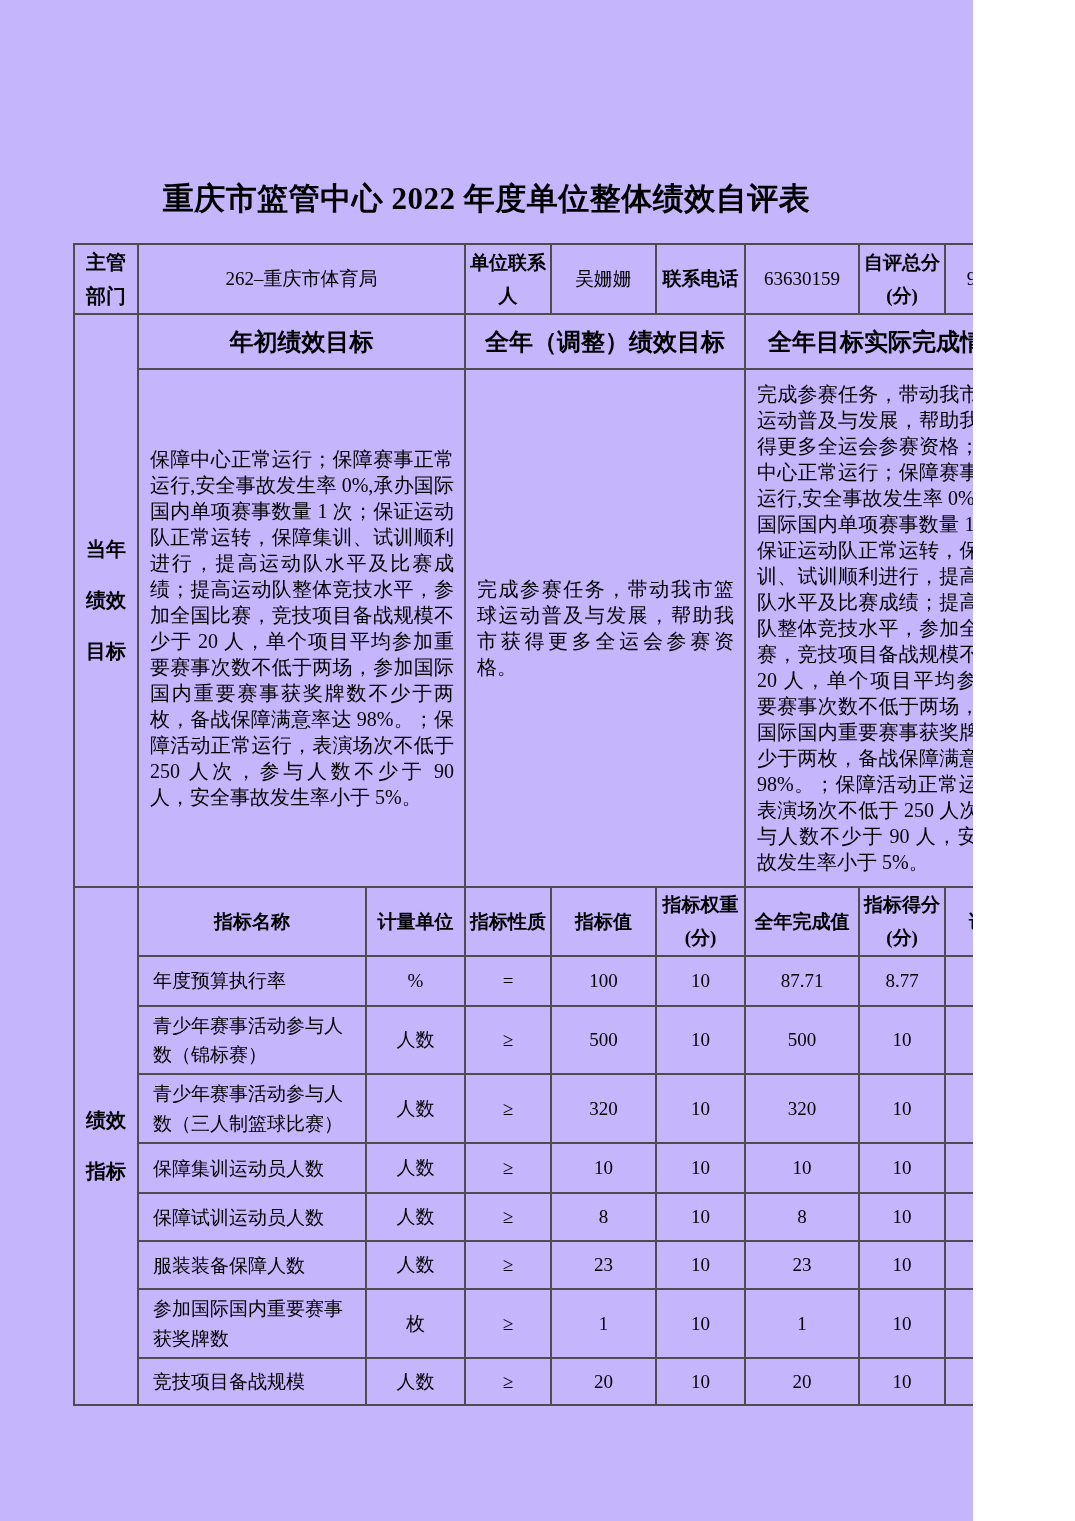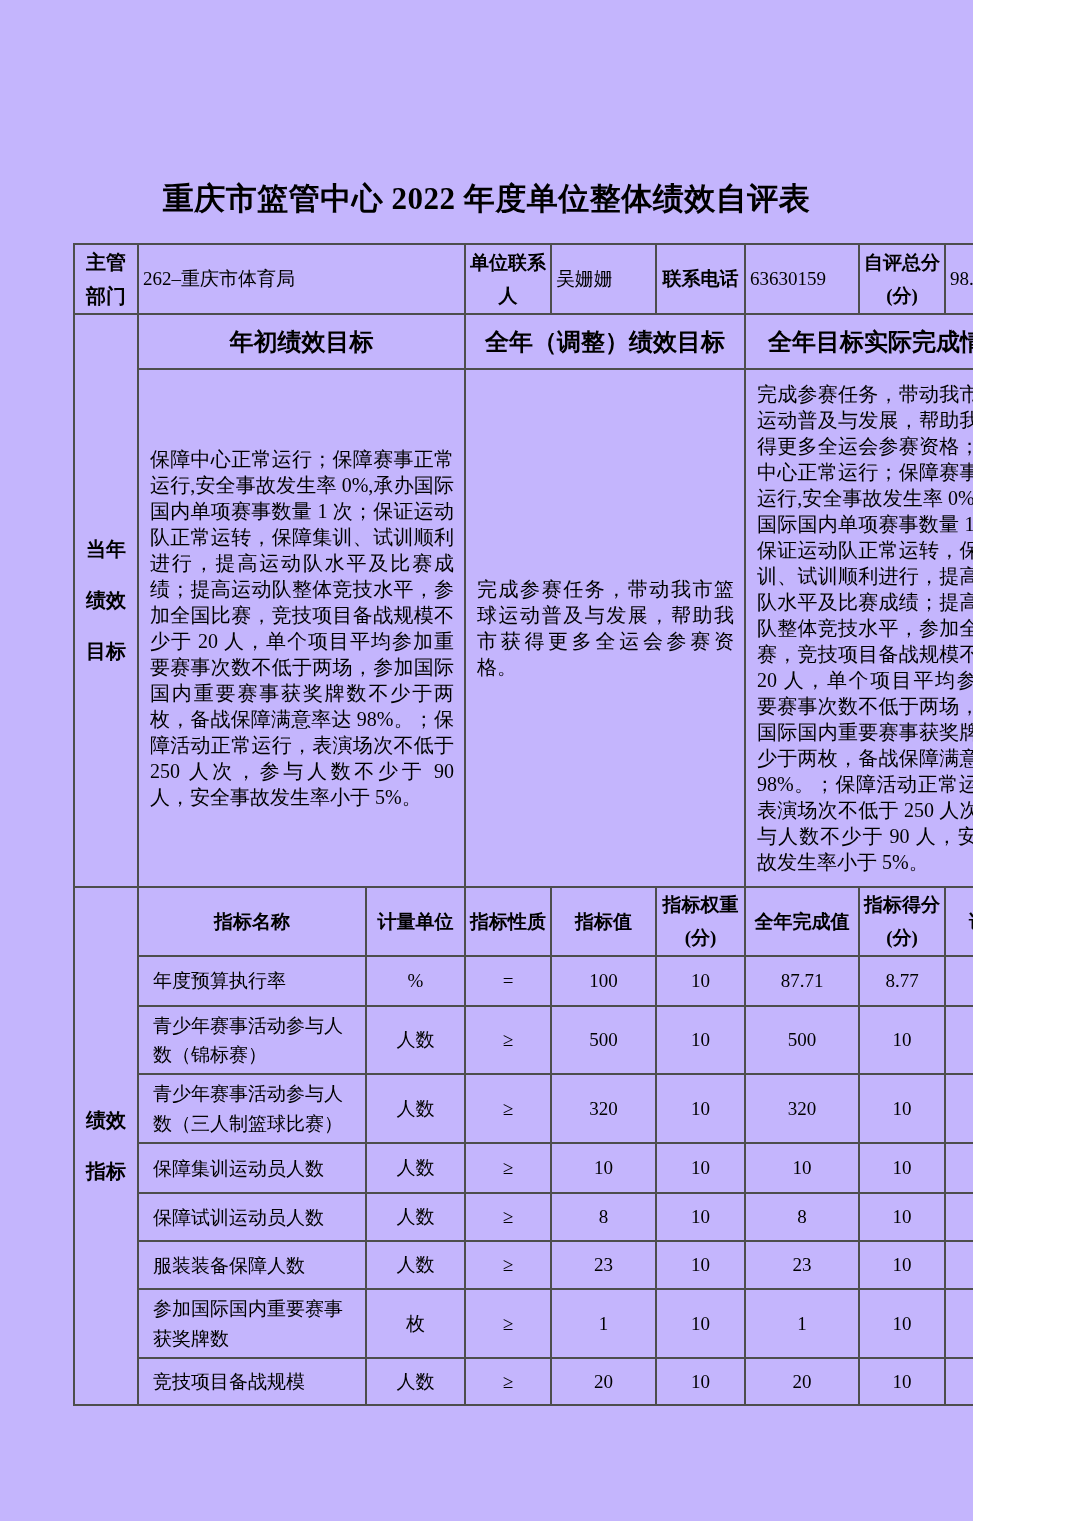--- a/index.html
+++ b/index.html
@@ -24,21 +24,21 @@
   .vlbl {
     font-weight:bold; font-size:20px; text-align:center; padding:0 10px;
   }
   .vlbl-sm { line-height:1.7; }
   .vlbl-lg { line-height:2.55; }
   
   .lbl, table.doc th {
     font-weight:bold; font-size:19px; text-align:center;
     padding:0 0; line-height:1.75;
   }
-  .val { font-size:19px; padding:0 4px; }
+  .val { font-size:19px; text-align:center; padding:0 4px; }
   .sechead {
     font-weight:bold; font-size:24px; text-align:center; padding:0 6px;
   }
   .goaltext {
     font-size:20px; line-height:26px; text-align:justify;
     vertical-align:top; padding:8px 10px 8px 11px;
   }
   .ind-name { font-size:19px; text-align:left; padding:4px 14px; line-height:1.55; }
   .ind-val  { font-size:19px; text-align:center; padding:0 4px; }
   .row-info     { height:67px; }

